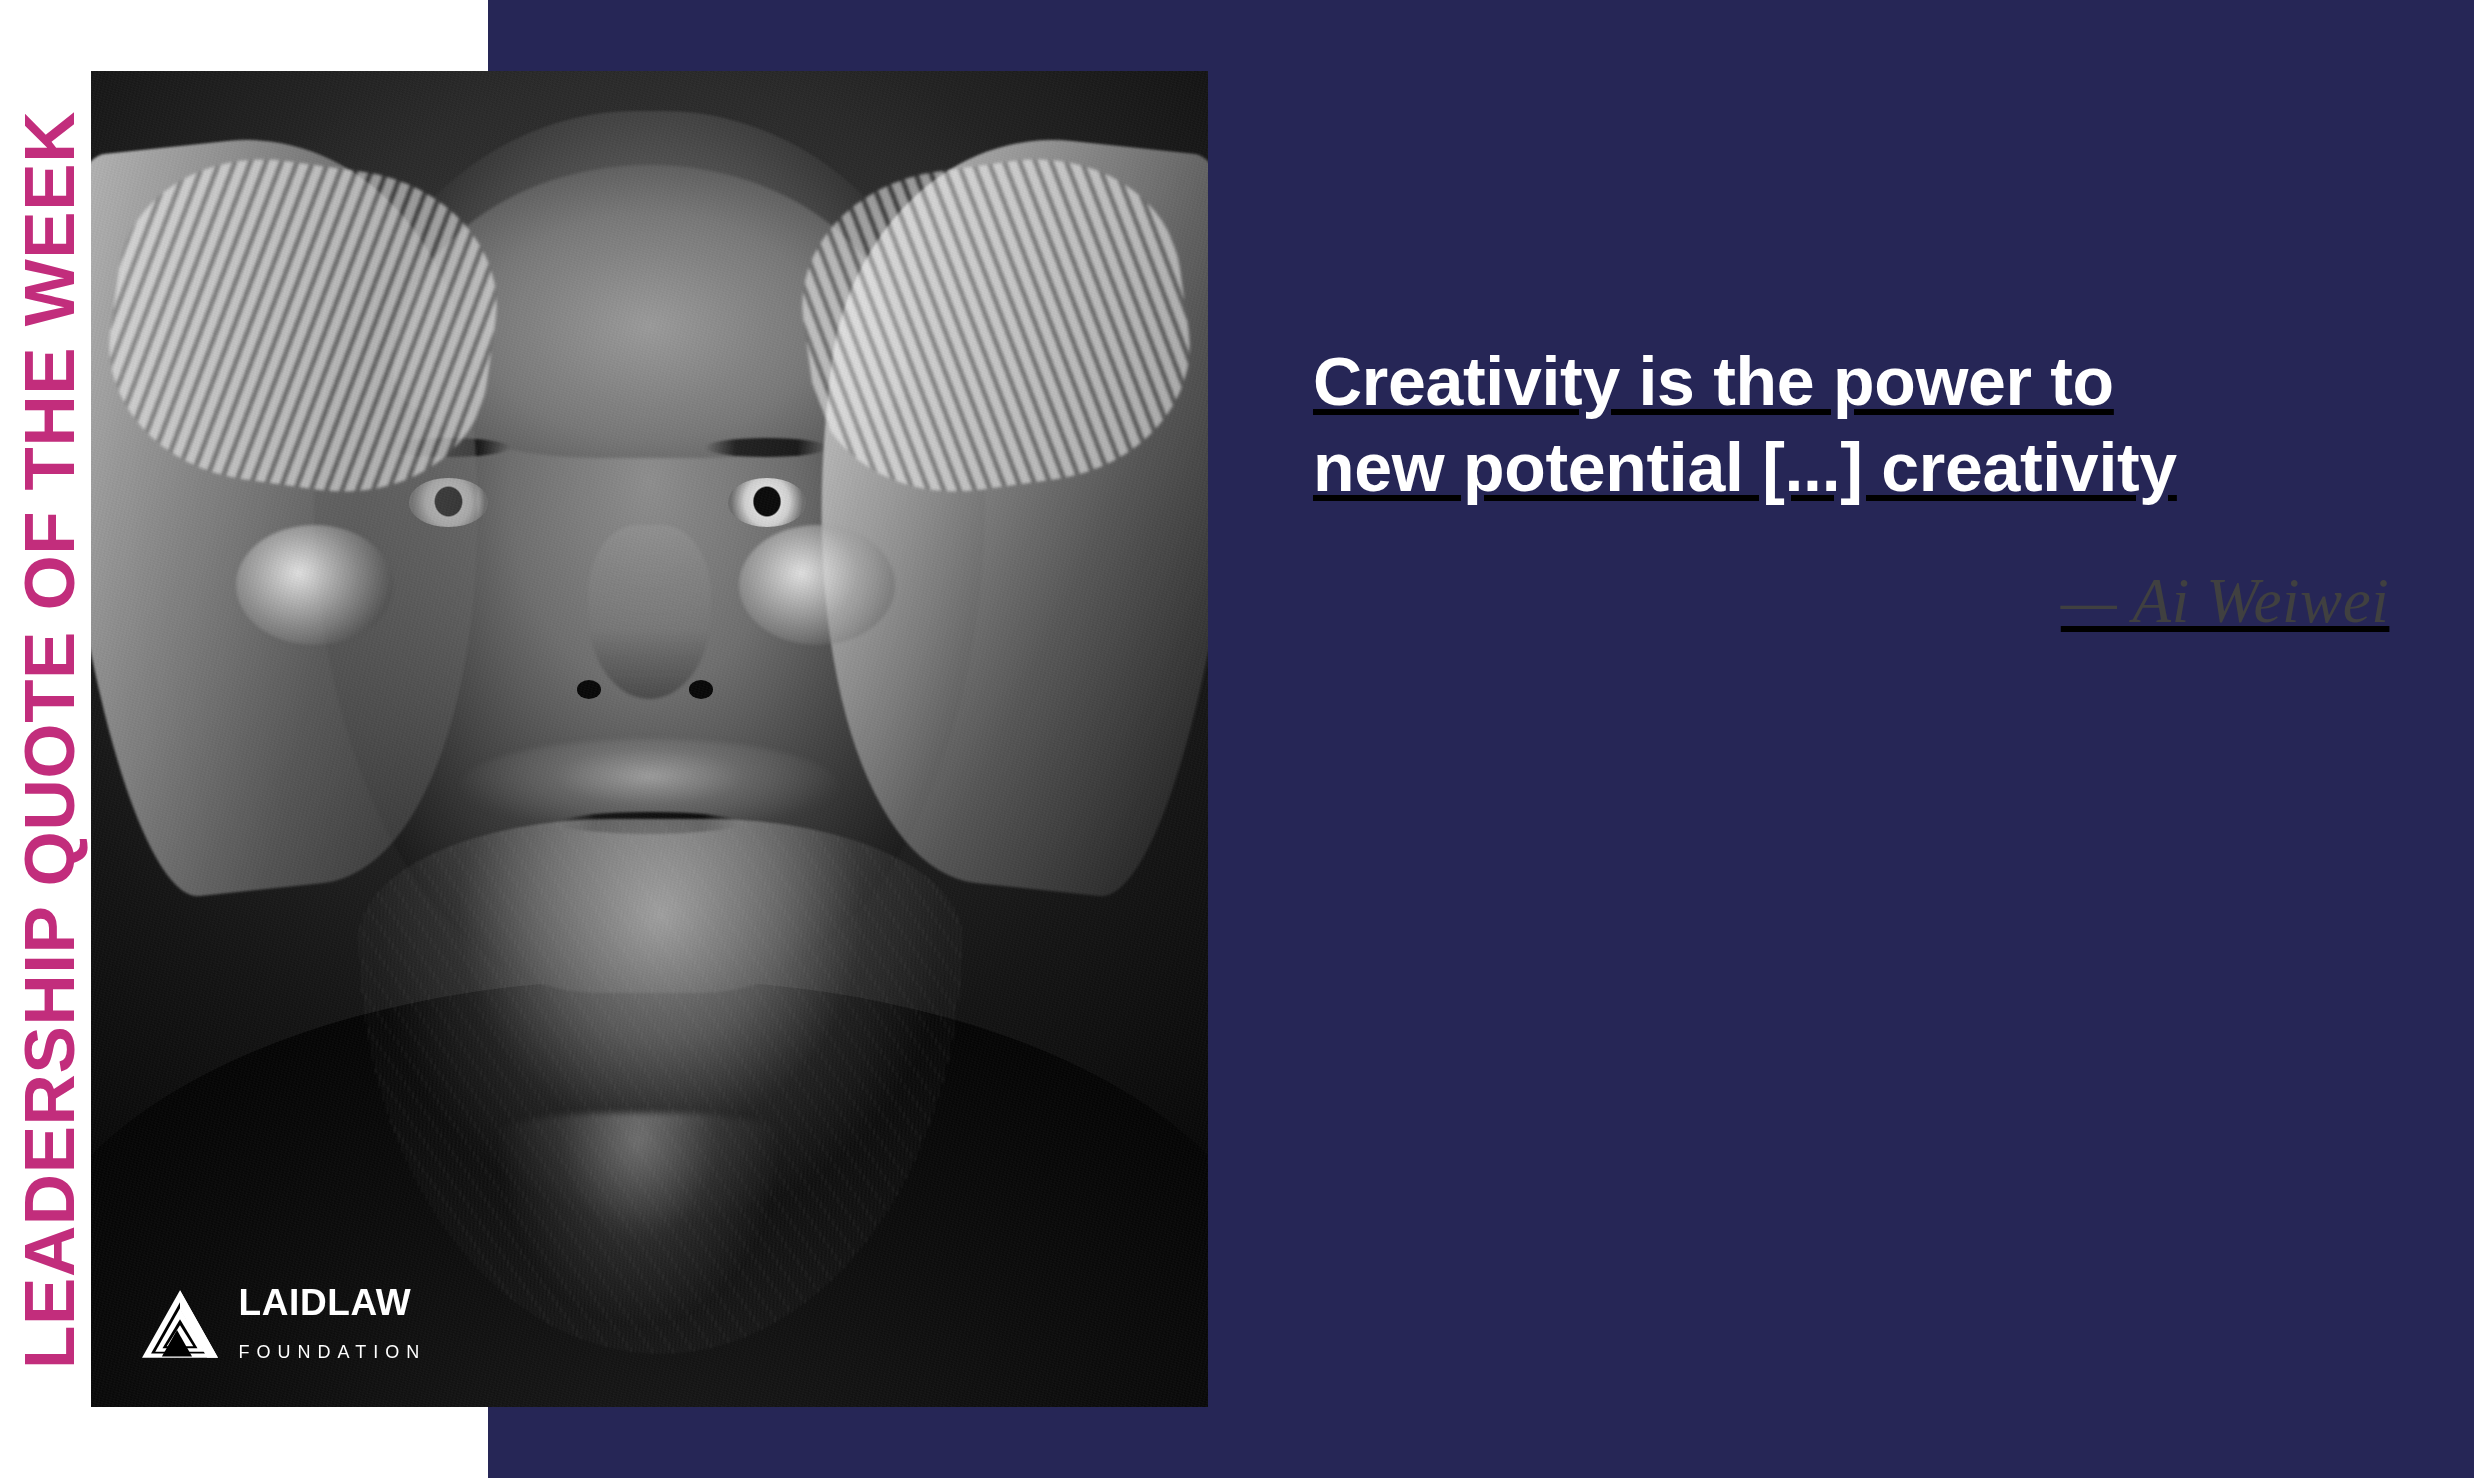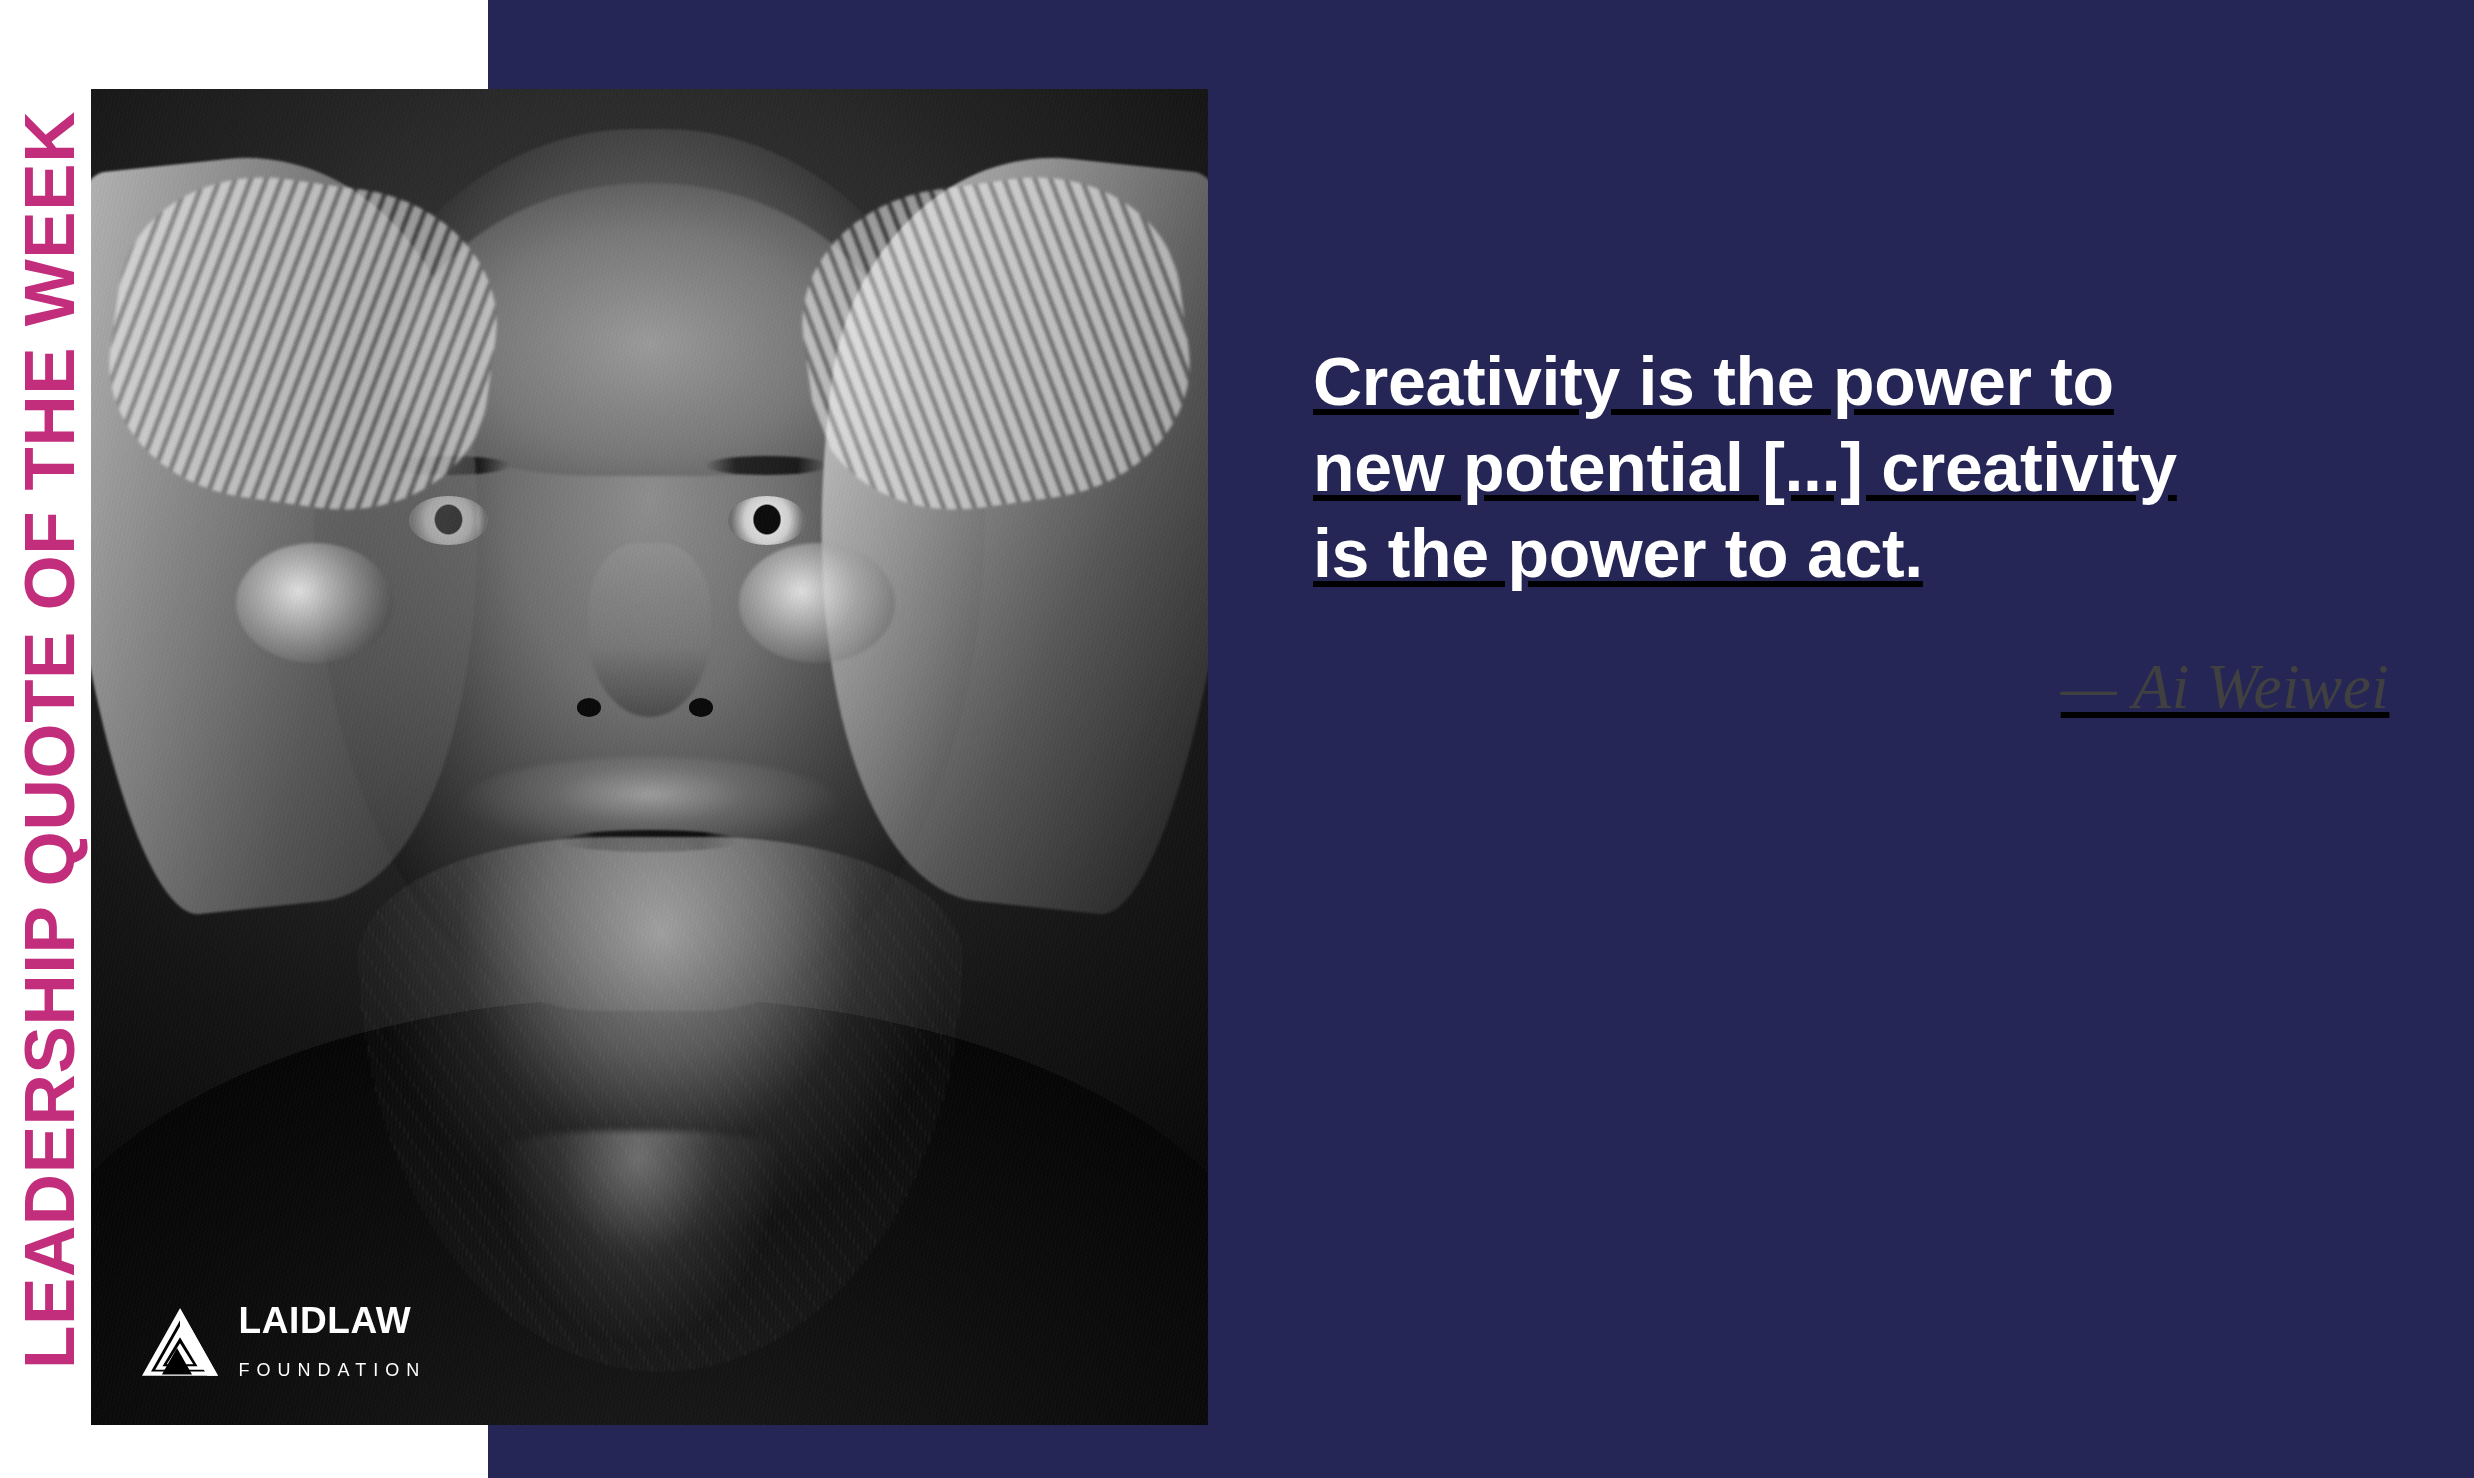--- a/index.html
+++ b/index.html
@@ -57,21 +57,21 @@
     font-weight: bold;
     font-size: 71px;
     letter-spacing: 0.6px;
     line-height: 1;
   }
 
   
   .photo-frame {
     position: absolute;
     left: 91px;
-    top: 89px;
+    top: 71px;
     width: 1117px;
     height: 1336px;
     overflow: hidden;
     background: #0d0d0d;
   }
   .photo-canvas {
     position: absolute;
     inset: 0;
     background:
       radial-gradient(ellipse 58% 44% at 50% 30%, rgba(120,120,120,0.50) 0%, rgba(60,60,60,0.18) 55%, rgba(0,0,0,0) 78%),
@@ -362,18 +362,17 @@
       <span class="logo-wordmark">
         <span class="logo-name">LAIDLAW</span>
         <span class="logo-sub">FOUNDATION</span>
       </span>
     </div>
   </div>
 
   <div class="quote-block">
     <div class="quote-line">Creativity is the power to</div>
     <div class="quote-line">new potential [...] creativity</div>
-    <div class="quote-line">is the power to act.</div>
     <div class="quote-attribution">— Ai Weiwei</div>
   </div>
 
 </div>
 
 
 </body></html>

